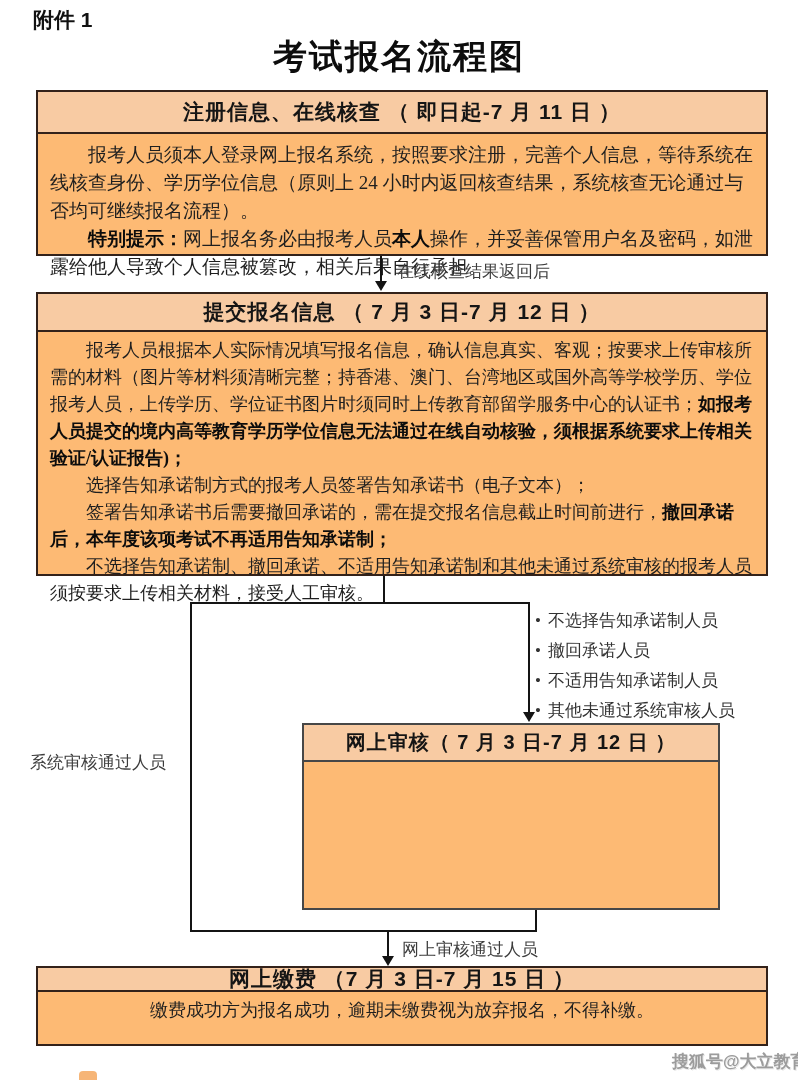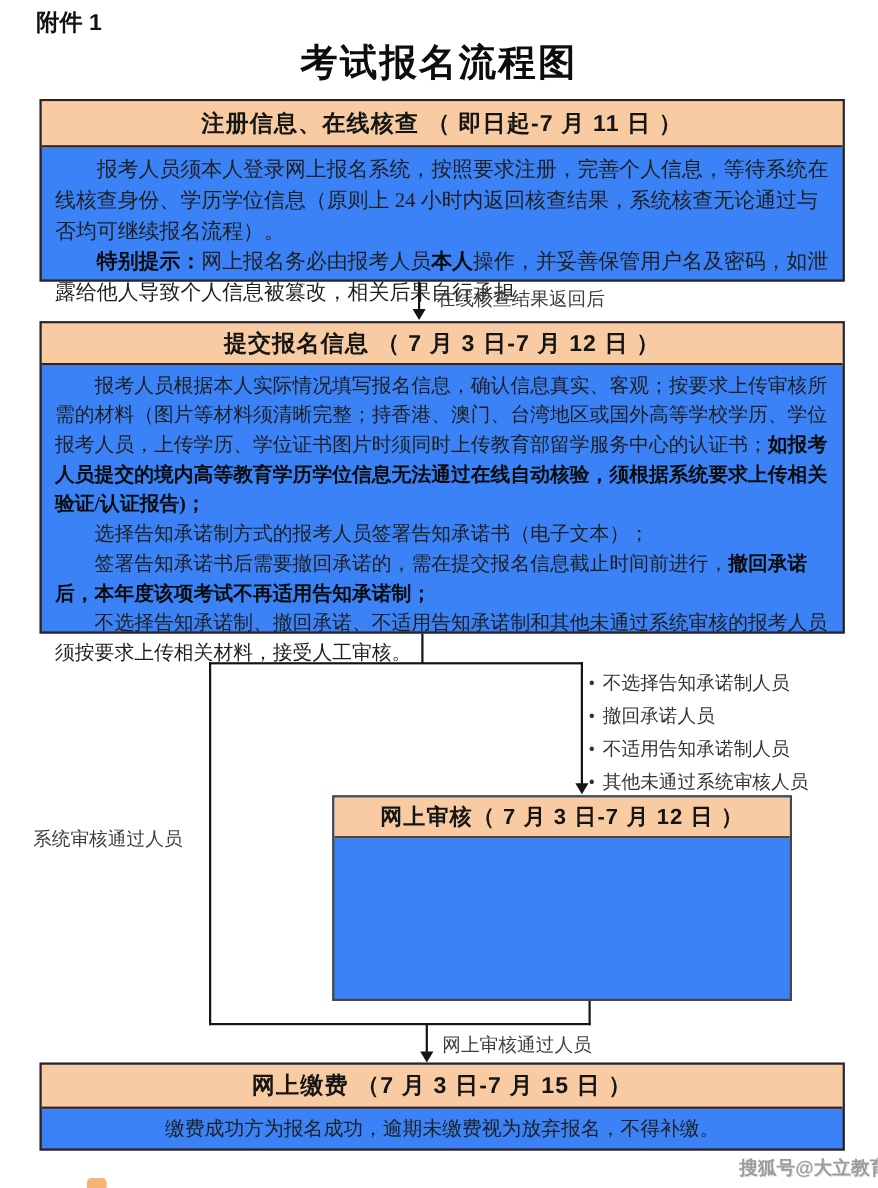--- a/index.html
+++ b/index.html
@@ -9,38 +9,38 @@
   }
   .attachment{
     position:absolute;left:33px;top:6px;
     font-family:"Liberation Sans",sans-serif;font-weight:bold;font-size:21px;color:#111;
   }
   .main-title{
     position:absolute;left:0;right:0;top:34px;text-align:center;
     font-family:"Liberation Sans",sans-serif;font-weight:bold;font-size:34px;
     letter-spacing:2px;color:#0d0d0d;
   }
-  .flow-box{position:absolute;box-sizing:border-box;background:#3b82f6;border:2px solid var(--outer-border);}
+  .flow-box{position:absolute;box-sizing:border-box;background:#fdba74;border:2px solid var(--outer-border);}
   .flow-box .hdr{
     display:flex;align-items:center;justify-content:center;
     background:var(--header-fill);border-bottom:2px solid var(--outer-border);
     font-family:"Liberation Sans",sans-serif;font-weight:bold;color:#151515;
     letter-spacing:1px;box-sizing:border-box;
   }
   .box-register{left:36px;top:90px;width:732px;height:166px;}
   .box-register .hdr{height:42px;font-size:21px;}
   .box-register .box-body{padding:7px 12px 0;font-size:19px;line-height:28px;}
   .box-submit{left:36px;top:292px;width:732px;height:284px;}
   .box-submit .hdr{height:38px;font-size:21px;}
   .box-submit .box-body{padding:5px 12px 0;font-size:18px;line-height:27px;}
   .box-review{left:302px;top:723px;width:418px;height:187px;border-color:var(--review-border);}
   .box-review .hdr{height:37px;font-size:20px;border-bottom-color:var(--review-border);}
   .box-review .box-body{padding:10px 14px 0;font-size:18px;line-height:32px;}
   .box-payment{left:36px;top:966px;width:732px;height:80px;}
-  .box-payment .hdr{height:40px;font-size:21px;}
+  .box-payment .hdr{height:24px;font-size:21px;}
   .box-payment .box-body{font-size:18px;line-height:36px;text-align:center;}
   .rich{margin:0;text-indent:2em;}
   .rich b{font-weight:bold;color:#0c0c0c;}
   .vline{position:absolute;width:0;border-left:2px solid var(--line);}
   .hline{position:absolute;height:0;border-top:2px solid var(--line);}
   .arrow-down{
     position:absolute;width:0;height:0;
     border-left:6px solid transparent;border-right:6px solid transparent;
     border-top:10px solid var(--line);
   }

